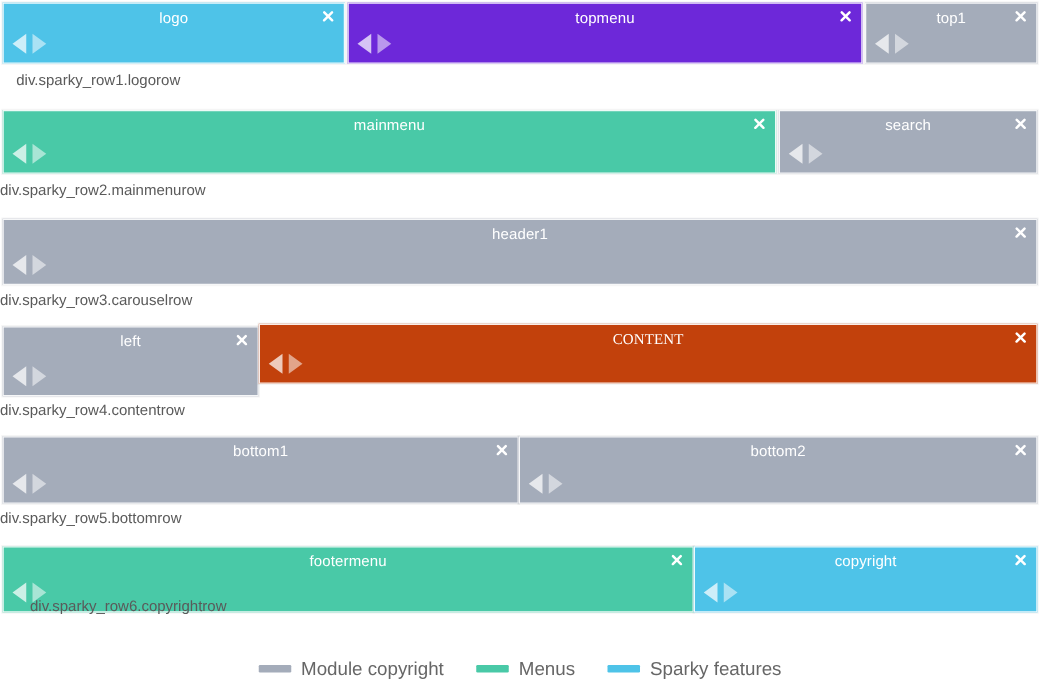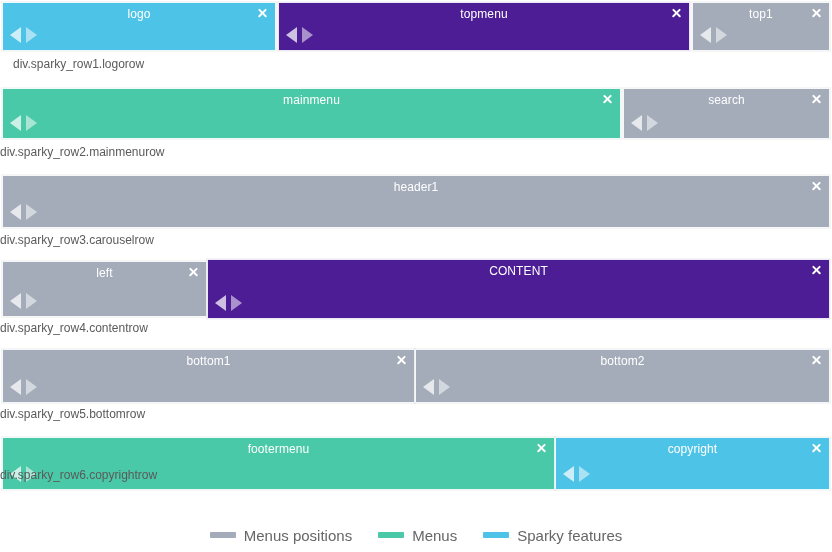--- a/index.html
+++ b/index.html
@@ -147,21 +147,21 @@
     <div class="row-group" style="top: 2px;">
       <div class="row-boxes" style="height: 49px;">
         <div class="pos-box" style="left: 2px; width: 274px; height: 49px; background: rgb(78, 195, 232);">
           <div class="pos-title">logo</div>
           <div class="pos-close"></div>
           <div class="pos-arrows">
             <span class="arrow arrow-left"></span>
             <span class="arrow arrow-right"></span>
           </div>
         </div>
-        <div class="pos-box" style="left: 278px; width: 412px; height: 49px; background: #4c1d95;">
+        <div class="pos-box" style="left: 278px; width: 412px; height: 49px; background: #6d28d9;">
           <div class="pos-title">topmenu</div>
           <div class="pos-close"></div>
           <div class="pos-arrows">
             <span class="arrow arrow-left"></span>
             <span class="arrow arrow-right"></span>
           </div>
         </div>
         <div class="pos-box" style="left: 692px; width: 138px; height: 49px; background: rgb(164, 172, 186);">
           <div class="pos-title">top1</div>
           <div class="pos-close"></div>
@@ -210,21 +210,21 @@
     <div class="row-group" style="top: 261px;">
       <div class="row-boxes" style="height: 56px;">
         <div class="pos-box" style="left: 2px; width: 205px; height: 56px; background: rgb(164, 172, 186);">
           <div class="pos-title">left</div>
           <div class="pos-close"></div>
           <div class="pos-arrows">
             <span class="arrow arrow-left"></span>
             <span class="arrow arrow-right"></span>
           </div>
         </div>
-        <div class="pos-box" style="left: 207px; width: 623px; height: 60px; top: -2px; background: #4c1d95;">
+        <div class="pos-box" style="left: 207px; width: 623px; height: 48px; top: -2px; background: #c2410c; font-family: Liberation Serif, serif;">
           <div class="pos-title">CONTENT</div>
           <div class="pos-close"></div>
           <div class="pos-arrows">
             <span class="arrow arrow-left"></span>
             <span class="arrow arrow-right"></span>
           </div>
         </div>
       </div>
     </div>
     <div class="row-caption" style="top: 321px;">div.sparky_row4.contentrow</div>
@@ -262,25 +262,25 @@
         <div class="pos-box" style="left: 555px; width: 275px; height: 53px; background: rgb(78, 195, 232);">
           <div class="pos-title">copyright</div>
           <div class="pos-close"></div>
           <div class="pos-arrows">
             <span class="arrow arrow-left"></span>
             <span class="arrow arrow-right"></span>
           </div>
         </div>
       </div>
     </div>
-    <div class="row-caption" style="top: 468px;">div.sparky_row6.copyrightrow</div>
+    <div class="row-caption" style="top: 478px; padding-left: 24px;">div.sparky_row6.copyrightrow</div>
     <div id="legend">
       <div class="legend-item">
         <span class="legend-swatch" style="background: rgb(164, 172, 186);"></span>
-        <span class="legend-label">Menus positions</span>
+        <span class="legend-label">Module copyright</span>
       </div>
       <div class="legend-item">
         <span class="legend-swatch" style="background: rgb(73, 201, 167);"></span>
         <span class="legend-label">Menus</span>
       </div>
       <div class="legend-item">
         <span class="legend-swatch" style="background: rgb(78, 195, 232);"></span>
         <span class="legend-label">Sparky features</span>
       </div>
     </div>

